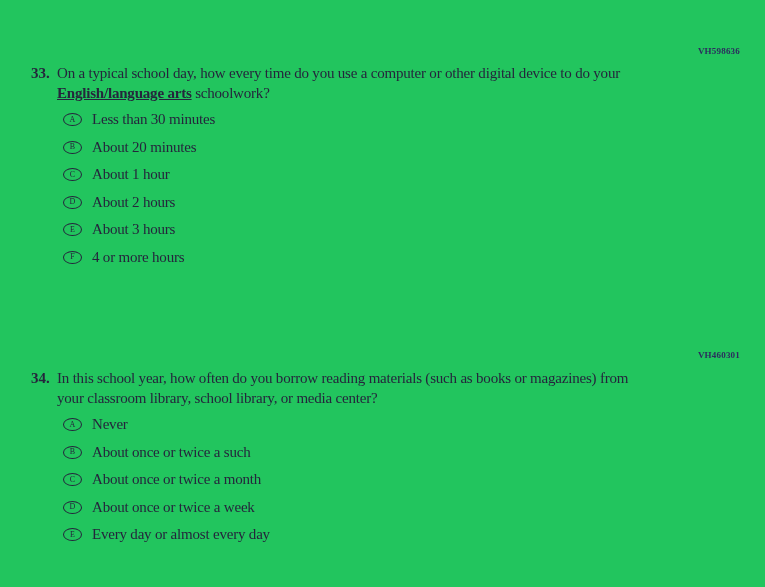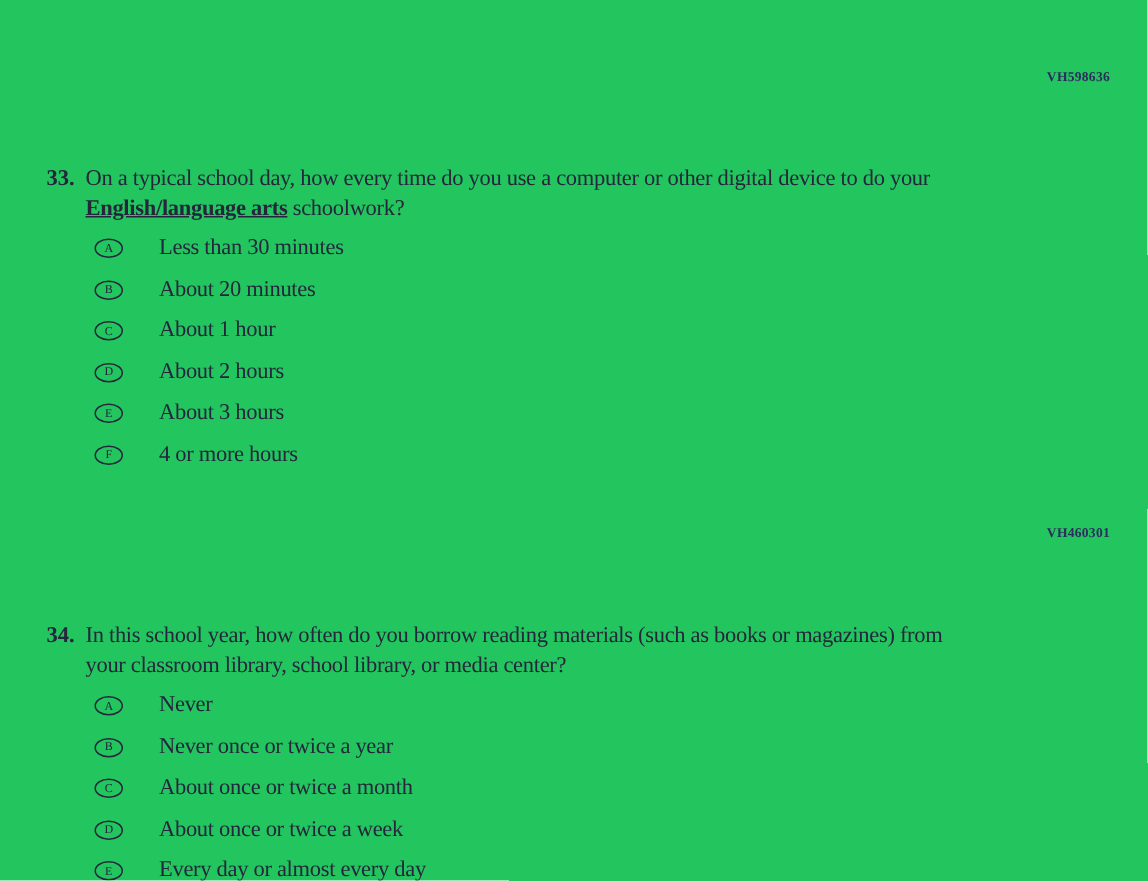--- a/index.html
+++ b/index.html
@@ -21,21 +21,21 @@
     font-size: 9px;
     font-weight: 600;
     letter-spacing: 0.2px;
     color: #2c2c5e;
   }
   .code-1 { top: 46px; }
   .code-2 { top: 350px; text-align: right; }
   .question-block { position: absolute; left: 31px; }
   .q-33 { top: 63px; }
   .q-34 { top: 368px; }
-  .q-row { display: flex; align-items: flex-start; margin-top: 46px; }
+  .q-row { display: flex; align-items: flex-start; }
   .q-num {
     flex: 0 0 26px;
     font-weight: bold;
     font-size: 15px;
     line-height: 20px;
   }
   .q-text {
     width: 575px;
     font-size: 15px;
     line-height: 20px;
@@ -58,21 +58,21 @@
     flex: 0 0 auto;
     cursor: pointer;
   }
   .bubble-letter {
     font-size: 8px;
     line-height: 1;
     color: #25253c;
     font-family: "Liberation Serif", serif;
   }
   .option-label {
-    margin-left: 24px;
+    margin-left: 10px;
     font-size: 15px;
     letter-spacing: -0.2px;
   }
 </style>
 </head>
 <body>
 
 <div class="page">
 
   <div class="item-code code-1">VH598636</div>
@@ -133,21 +133,21 @@
       <div class="option-row">
         <span class="bubble">
             <span class="bubble-letter">A</span>
           </span>
         <span class="option-label">Never</span>
       </div>
       <div class="option-row">
         <span class="bubble">
             <span class="bubble-letter">B</span>
           </span>
-        <span class="option-label">Never once or twice a year</span>
+        <span class="option-label">About once or twice a such</span>
       </div>
       <div class="option-row">
         <span class="bubble">
             <span class="bubble-letter">C</span>
           </span>
         <span class="option-label">About once or twice a month</span>
       </div>
       <div class="option-row">
         <span class="bubble">
             <span class="bubble-letter">D</span>

